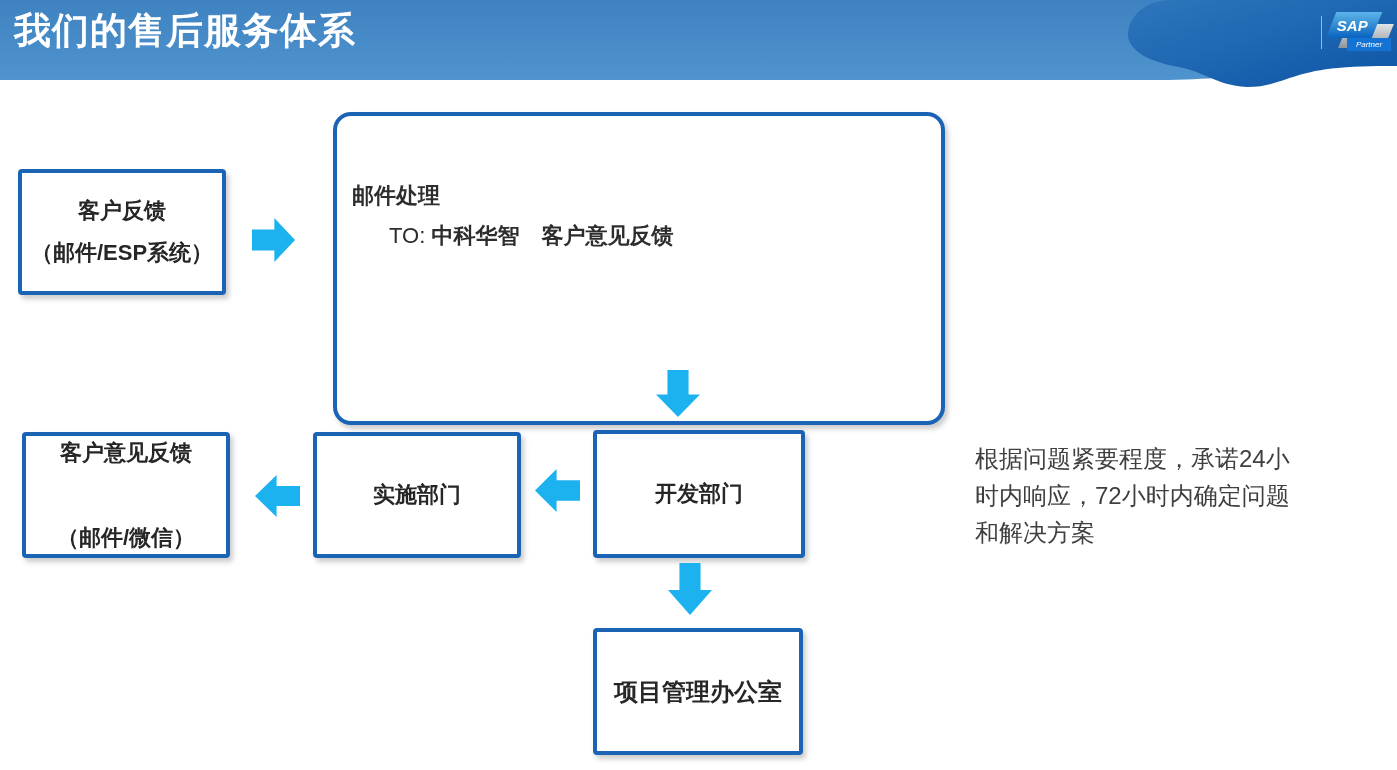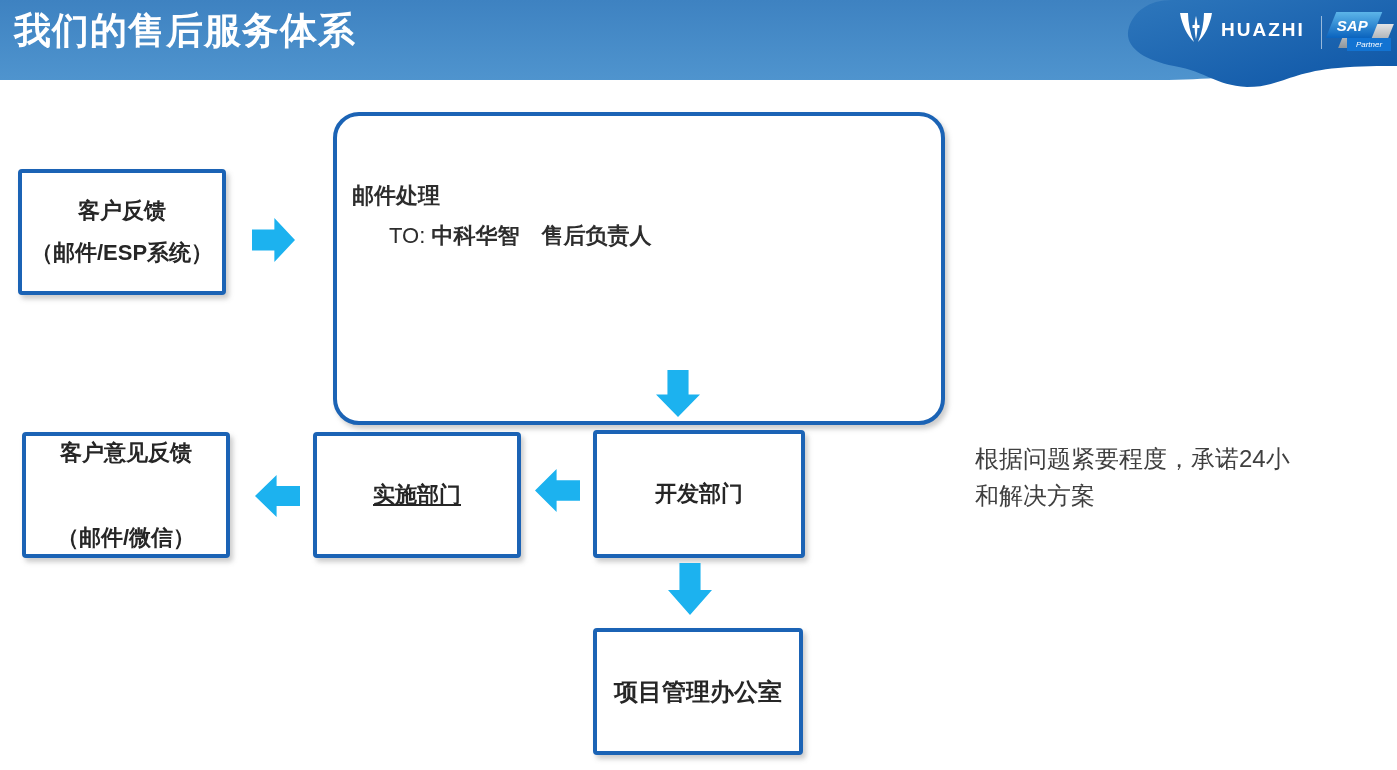--- a/index.html
+++ b/index.html
@@ -27,21 +27,21 @@
     display:flex;align-items:center;justify-content:center;}
   .sap-partner span{color:#fff;font-size:8px;font-style:italic;}
   
   .fbox{
     position:absolute;background:#ffffff;border:4px solid #1B63B5;border-radius:4px;
     box-shadow:3px 4px 5px rgba(110,110,110,.35);
     display:flex;flex-direction:column;align-items:center;justify-content:center;
     color:#262626;font-weight:bold;text-align:center;
   }
   .fbox .bline{font-size:22px;line-height:42px;white-space:nowrap;}
-  #box-mail{border-radius:26px;align-items:flex-start;justify-content:flex-start;
+  #box-mail{border-radius:18px;align-items:flex-start;justify-content:flex-start;
     padding:60px 0 0 15px;text-align:left;}
   #box-mail .mline{font-size:22px;line-height:40px;white-space:nowrap;color:#2d2d2d;}
   #box-mail .to-prefix{font-weight:normal;}
   .label-24{font-size:24px;white-space:nowrap;}
   
   .arrow{position:absolute;background:#1CB2EF;}
   .arrow-right{clip-path:polygon(0% 26%,52% 26%,52% 0%,100% 50%,52% 100%,52% 74%,0% 74%);}
   .arrow-left{clip-path:polygon(100% 26%,48% 26%,48% 0%,0% 50%,48% 100%,48% 74%,100% 74%);}
   .arrow-down{clip-path:polygon(26% 0%,74% 0%,74% 52%,100% 52%,50% 100%,0% 52%,26% 52%);}
   
@@ -65,29 +65,20 @@
         <stop offset="0" stop-color="#2E77BC"></stop>
         <stop offset="1" stop-color="#0D55A6"></stop>
       </linearGradient>
     </defs>
     <path d="M0 0 H1397 V64 C1360 64 1330 66 1290 70 C1240 76 1210 80 1150 80 L0 80 Z" fill="url(#g1)"></path>
     <path d="M1397 0 H1172 C1148 0 1134 12 1129 27 C1123 46 1142 60 1174 66 C1208 72 1214 85 1247 87 C1280 87 1290 72 1338 68 C1360 66 1380 66 1397 66 Z" fill="url(#g2)"></path>
   </svg>
 
   <div class="slide-title">我们的售后服务体系</div>
 
-  <div class="logo-wrap">
-    <svg class="logo-mark" viewBox="0 0 36 32">
-      <path fill="#ffffff" d="M2 0 C4 12 9 22 16 29 C12 20 10 9 10 0 Z"></path>
-      <path fill="#ffffff" d="M34 0 C32 12 27 22 20 29 C24 20 26 9 26 0 Z"></path>
-      <path fill="#ffffff" d="M18 3 C16.2 9 16.2 19 18 26 C19.8 19 19.8 9 18 3 Z"></path>
-      <rect fill="#ffffff" x="14.5" y="12" width="7" height="3"></rect>
-    </svg>
-    <span class="logo-text">HUAZHI</span>
-  </div>
   <div class="logo-divider"></div>
 
   <div class="sap-badge">
     <div class="sap-gray"></div>
     <div class="sap-blue">
       <span>SAP</span>
     </div>
     <div class="sap-partner">
       <span>Partner</span>
     </div>
@@ -97,47 +88,48 @@
     <div class="bline">客户反馈</div>
     <div class="bline">（邮件/ESP系统）</div>
   </div>
 
   <div class="arrow arrow-right" style="left:252px;top:218px;width:43px;height:44px;"></div>
 
   <div class="fbox" id="box-mail" style="left:333px;top:112px;width:589px;height:245px;">
     <div class="mline">邮件处理</div>
     <div class="mline" style="margin-left:37px;">
       <span class="to-prefix">TO:</span>
-      <span>中科华智　售后负责人</span>
+      <span>中科华智　客户意见反馈</span>
     </div>
   </div>
 
   <div class="arrow arrow-down" style="left:656px;top:370px;width:44px;height:47px;"></div>
 
   <div class="fbox" id="box-dev" style="left:593px;top:430px;width:204px;height:120px;">
     <div class="bline">开发部门</div>
   </div>
 
   <div class="arrow arrow-left" style="left:535px;top:469px;width:45px;height:43px;"></div>
 
-  <div class="fbox" id="box-impl" style="left:313px;top:432px;width:200px;height:118px;text-decoration:underline;">
+  <div class="fbox" id="box-impl" style="left:313px;top:432px;width:200px;height:118px;">
     <div class="bline">实施部门</div>
   </div>
 
   <div class="arrow arrow-left" style="left:255px;top:475px;width:45px;height:42px;"></div>
 
   <div class="fbox" id="box-opinion" style="left:22px;top:432px;width:200px;height:118px;gap:43px;">
     <div class="bline">客户意见反馈</div>
     <div class="bline">（邮件/微信）</div>
   </div>
 
   <div class="arrow arrow-down" style="left:668px;top:563px;width:44px;height:52px;"></div>
 
   <div class="fbox" id="box-pmo" style="left:593px;top:628px;width:202px;height:119px;">
     <div class="label-24">项目管理办公室</div>
   </div>
 
   <div class="note">
     <div>根据问题紧要程度，承诺24小</div>
+    <div>时内响应，72小时内确定问题</div>
     <div>和解决方案</div>
   </div>
 
 </div>
 
 </body></html>

